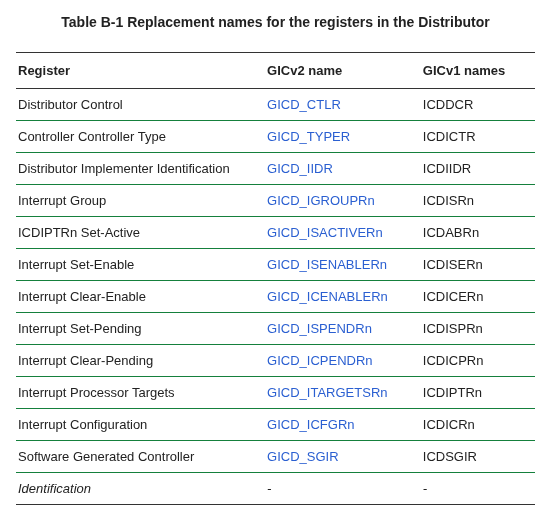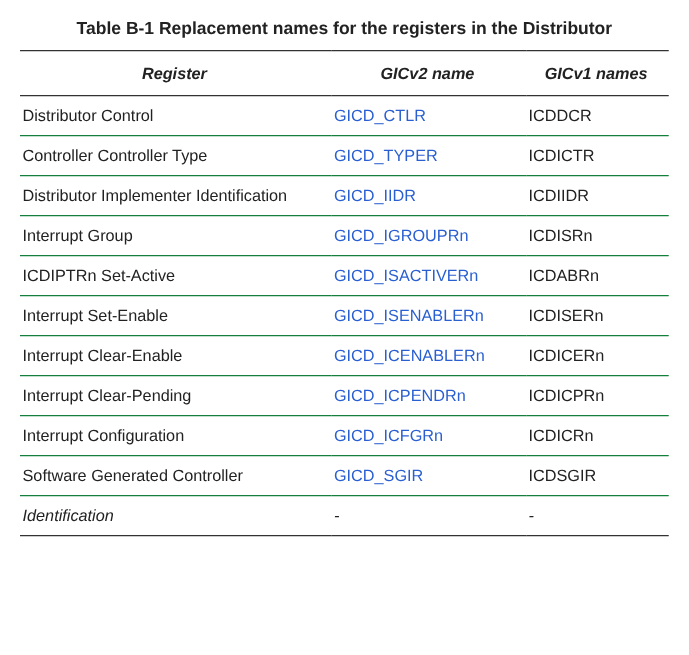--- a/index.html
+++ b/index.html
@@ -11,38 +11,37 @@
   }
   .page {
     width: 551px;
     box-sizing: border-box;
     padding: 14px 16px 18px 16px;
   }
   .caption {
     text-align: center;
     font-weight: 700;
     font-size: 14px;
-    margin-bottom: 10px;
+    margin-bottom: 22px;
   }
   table {
     width: 100%;
     border-collapse: collapse;
     font-size: 13px;
     table-layout: fixed;
   }
   col.c1 { width: 48%; }
   col.c2 { width: 30%; }
   col.c3 { width: 22%; }
   thead th {
-    text-align: center;
+    text-align: left;
     font-weight: 700;
     padding: 10px 4px 10px 2px;
     border-top: 1.5px solid #333;
     border-bottom: 1.5px solid #333;
-    font-style: italic;
   }
   tbody td {
     padding: 8px 4px 8px 2px;
     border-bottom: 1px solid #15803d;
     vertical-align: middle;
     white-space: nowrap;
     overflow: hidden;
   }
   tbody tr:last-child td {
     border-bottom: 1.5px solid #333;
@@ -103,23 +102,33 @@
           <td>Interrupt Set-Enable</td>
           <td><span class="link">GICD_ISENABLERn</span></td>
           <td>ICDISERn</td>
         </tr>
         <tr>
           <td>Interrupt Clear-Enable</td>
           <td><span class="link">GICD_ICENABLERn</span></td>
           <td>ICDICERn</td>
         </tr>
         <tr>
+          <td>Interrupt Set-Pending</td>
+          <td><span class="link">GICD_ISPENDRn</span></td>
+          <td>ICDISPRn</td>
+        </tr>
+        <tr>
           <td>Interrupt Clear-Pending</td>
           <td><span class="link">GICD_ICPENDRn</span></td>
           <td>ICDICPRn</td>
+        </tr>
+        <tr>
+          <td>Interrupt Processor Targets</td>
+          <td><span class="link">GICD_ITARGETSRn</span></td>
+          <td>ICDIPTRn</td>
         </tr>
         <tr>
           <td>Interrupt Configuration</td>
           <td><span class="link">GICD_ICFGRn</span></td>
           <td>ICDICRn</td>
         </tr>
         <tr>
           <td>Software Generated Controller</td>
           <td><span class="link">GICD_SGIR</span></td>
           <td>ICDSGIR</td>

